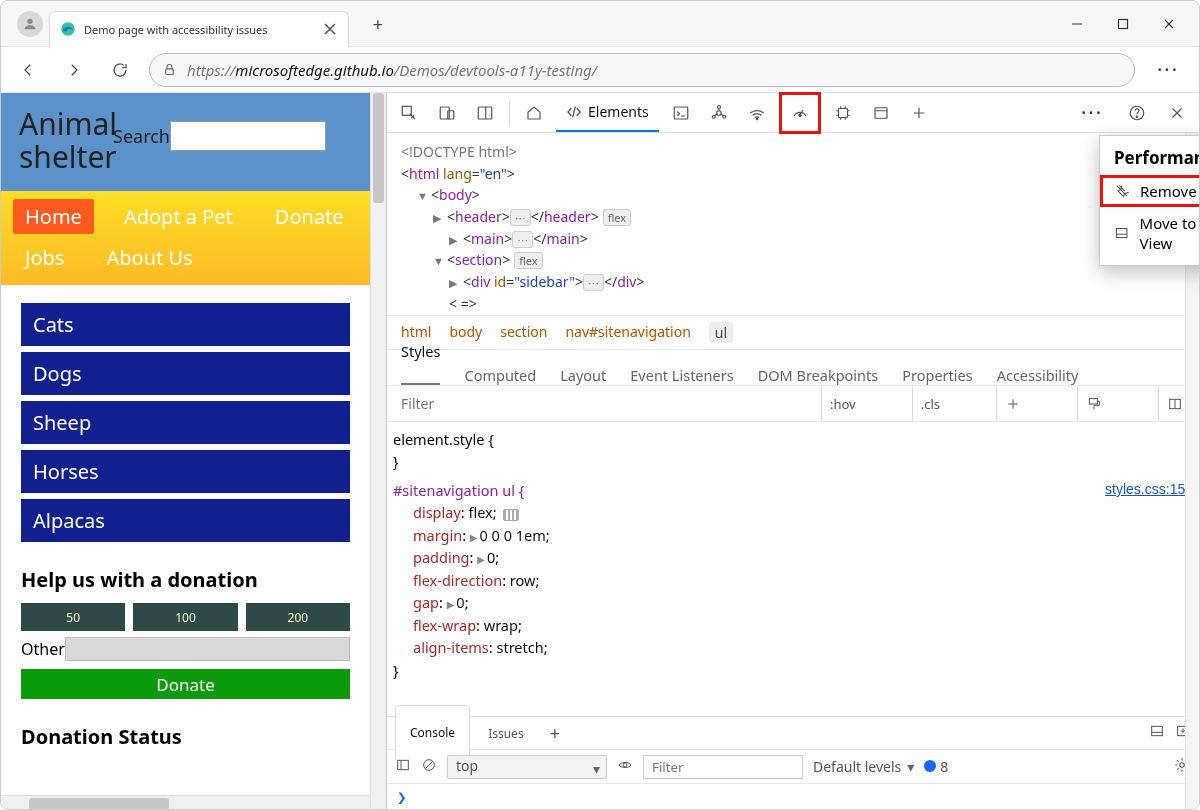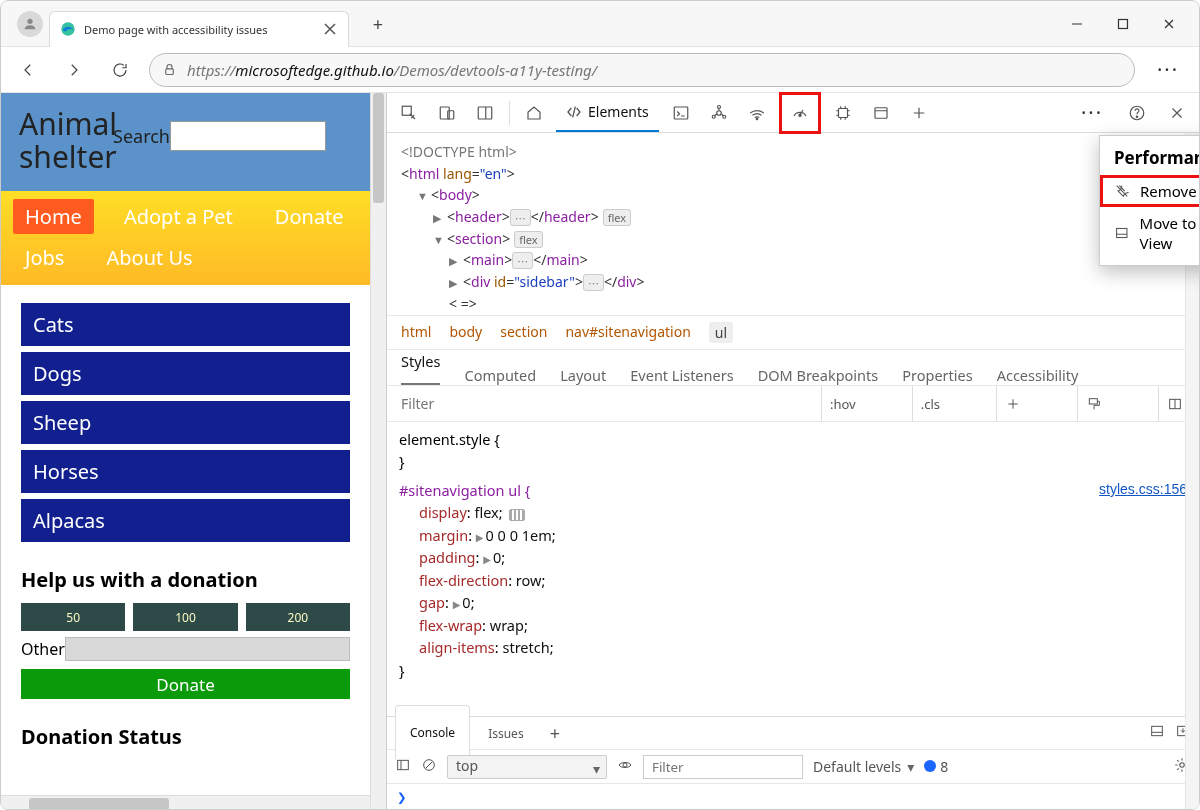--- a/index.html
+++ b/index.html
@@ -79,29 +79,29 @@
   .badge{font-size:11px; background:#eee; border:1px solid #ccc; border-radius:3px; padding:0 4px; margin-left:4px; color:#666;}
   .dots3{background:#eee; border:1px solid #ccc; border-radius:3px; padding:0 4px; color:#777; font-size:11px;}
   .ln{white-space:nowrap;}
   .ind1{padding-left:16px;}.ind2{padding-left:32px;}.ind3{padding-left:48px;}
 
   .crumbs{display:flex; gap:18px; padding:6px 14px; font-size:14px; border-top:1px solid #e7e7e7; border-bottom:1px solid #e7e7e7;}
   .crumbs span{color:#b35600;}
   .crumbs .sel{background:#eee; padding:1px 6px; border-radius:3px; color:#444;}
 
   .styles-tabs{display:flex; gap:24px; padding:8px 14px 0; font-size:14.5px; color:#666; border-bottom:1px solid #e7e7e7; height:36px; align-items:flex-end;}
-  .styles-tabs .act{color:#111; border-bottom:2px solid #777; padding-bottom:12px;}
+  .styles-tabs .act{color:#111; border-bottom:2px solid #777; padding-bottom:22px;}
 
   .filter-row{display:flex; align-items:center; border-bottom:1px solid #e7e7e7; height:36px;}
   .filter-row input{flex:1; border:none; padding:0 14px; font-size:14px; outline:none; color:#888; background:transparent;}
   .filter-tools{display:flex; align-items:center; gap:4px; padding-right:8px; color:#555; font-size:13px; height:100%;}
   .ft-chip{border-left:1px solid #ddd; padding:0 8px; height:100%; display:flex; align-items:center;margin-left:44px;}
   .ft-icon svg{width:16px;height:16px;stroke:#555;fill:none;stroke-width:1.5;}
 
-  .styles-body{flex:1; font-family:Consolas,Menlo,monospace; font-size:14.5px; padding:6px 12px; line-height:1.55; overflow:hidden;}
+  .styles-body{flex:1; font-family:Consolas,Menlo,monospace; font-size:14.5px; padding:6px 6px; line-height:1.55; overflow:hidden;}
   .sel-rule{color:#8a1fa0;}
   .prop{color:#a52a2a;} .val{color:#111;}
   .flex-swatch{display:inline-block; width:16px; height:12px; border:1px solid #aaa; border-radius:2px; vertical-align:middle; margin-left:6px; background-image:repeating-linear-gradient(90deg,#aaa 0 2px, transparent 2px 4px);}
   .link{float:right; color:#1156c4; text-decoration:underline; font-family:"Segoe UI",sans-serif; font-size:14px;}
   .tri2{color:#888; font-size:10px; margin-right:2px;}
 
   .console-tabs{display:flex; align-items:center; height:34px; border-top:1px solid #ddd; border-bottom:1px solid #e7e7e7; padding:0 8px; gap:4px;}
   .ct{padding:18px 14px; font-size:12px; color:#555;}
   .ct.act{background:#fff; border:1px solid #ddd; border-bottom:2px solid #fff; border-radius:4px 4px 0 0; color:#111;}
   .ct-icons{margin-left:auto; display:flex; gap:10px; color:#555;}
@@ -346,22 +346,22 @@
           </svg>
         <span>Move to bottom Quick View</span>
       </div>
     </div>
 
     <div class="elements-pane">
       <div class="ln c">&lt;!DOCTYPE html&gt;</div>
       <div class="ln">&lt;<span class="t">html</span> <span class="a">lang</span>=<span class="v">"en"</span>&gt;</div>
       <div class="ln ind1"><span class="tri">▼</span>&lt;<span class="t">body</span>&gt;</div>
       <div class="ln ind2"><span class="tri">▶</span>&lt;<span class="t">header</span>&gt;<span class="dots3">⋯</span>&lt;/<span class="t">header</span>&gt;<span class="badge">flex</span></div>
+      <div class="ln ind3"><span class="tri">▶</span>&lt;<span class="t">main</span>&gt;<span class="dots3">⋯</span>&lt;/<span class="t">main</span>&gt;</div>
       <div class="ln ind2"><span class="tri">▼</span>&lt;<span class="t">section</span>&gt;<span class="badge">flex</span></div>
-      <div class="ln ind3"><span class="tri">▶</span>&lt;<span class="t">main</span>&gt;<span class="dots3">⋯</span>&lt;/<span class="t">main</span>&gt;</div>
       <div class="ln ind3"><span class="tri">▶</span>&lt;<span class="t">div</span> <span class="a">id</span>=<span class="v">"sidebar"</span>&gt;<span class="dots3">⋯</span>&lt;/<span class="t">div</span>&gt;</div>
       <div class="ln ind3">&lt; =&gt;</div>
     </div>
 
     <div class="crumbs">
       <span>html</span>
       <span>body</span>
       <span>section</span>
       <span>nav#sitenavigation</span>
       <span class="sel">ul</span>

